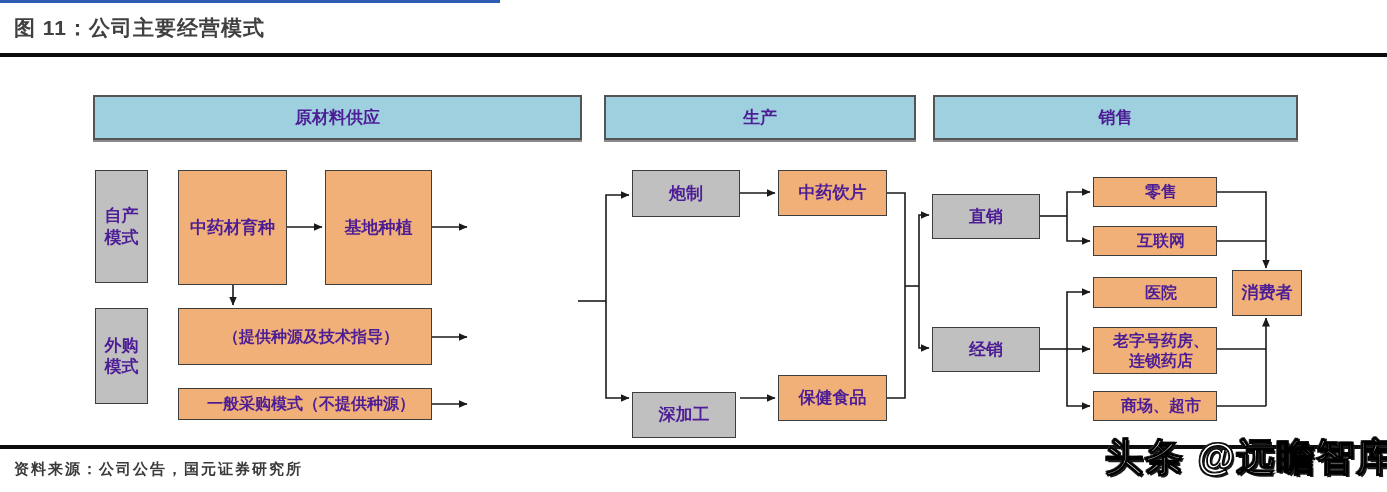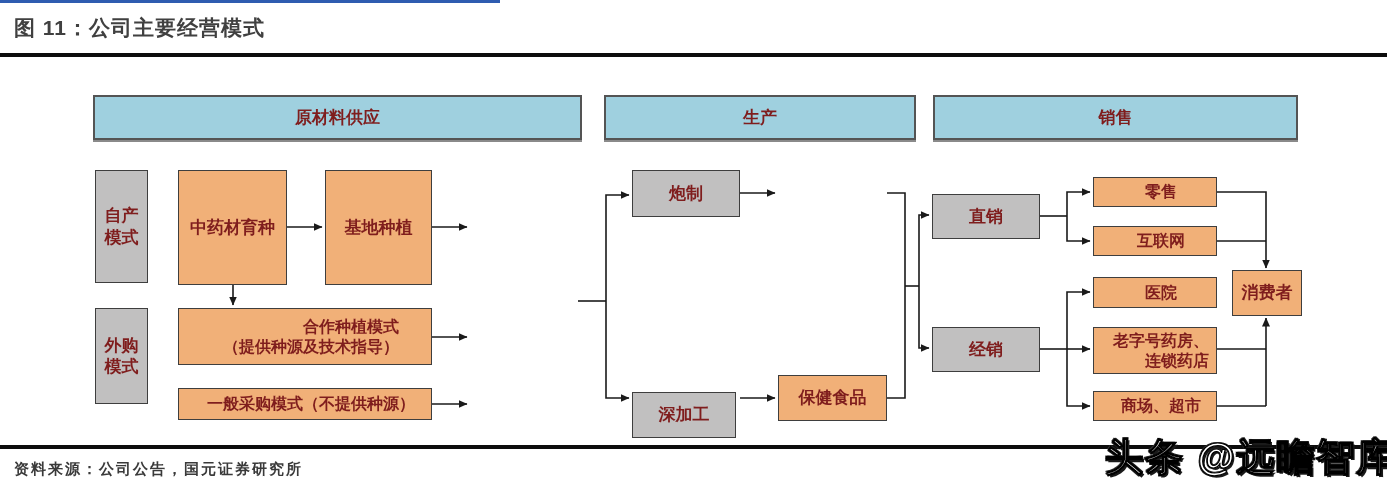--- a/index.html
+++ b/index.html
@@ -8,21 +8,21 @@
     font-family:"Liberation Sans",sans-serif;
   }
   .abs{position:absolute;box-sizing:border-box;}
   .page-title{
     left:14px;top:14px;font-size:21px;font-weight:bold;color:#404040;letter-spacing:1px;
   }
   .rule{background:#0d0d0d;}
   .rule-blue{background:#2e5cb0;}
   .box{
     position:absolute;box-sizing:border-box;display:flex;align-items:center;justify-content:center;
-    text-align:right;font-weight:bold;color:#7f1d1d;border:1.5px solid #3e3e3e;line-height:1.25;
+    text-align:center;font-weight:bold;color:#4c1d95;border:1.5px solid #3e3e3e;line-height:1.25;
   }
   .blue{background:#9fd0df;border:2px solid #545454;font-size:17px;box-shadow:0 2px 0 #8a8a8a;}
   .orange{background:#f1b078;}
   .gray{background:#c1c0c0;}
   .fs17{font-size:17px;}
   .fs16{font-size:16px;padding-left:12px;}
   svg.wires{position:absolute;left:0;top:0;pointer-events:none;}
   svg.wires path{stroke:#1a1a1a;stroke-width:1.6;fill:none;}
   .source-note{
     left:14px;top:460px;font-size:15px;color:#3a3a3a;letter-spacing:2px;
@@ -71,33 +71,35 @@
   </div>
 
   <div class="box orange fs17" style="left:178px;top:170px;width:109px;height:115px">
     <span>中药材育种</span>
   </div>
   <div class="box orange fs17" style="left:325px;top:170px;width:107px;height:115px">
     <span>基地种植</span>
   </div>
   <div class="box orange fs16" style="left:178px;top:308px;width:254px;height:57px">
     <div>
-      <div>合作种植模式</div>
       <div>（提供种源及技术指导）</div>
     </div>
   </div>
   <div class="box orange fs16" style="left:178px;top:388px;width:254px;height:32px">
     <span>一般采购模式（不提供种源）</span>
   </div>
 
   <div class="box gray fs17" style="left:632px;top:170px;width:108px;height:47px">
     <span>炮制</span>
   </div>
   <div class="box gray fs17" style="left:632px;top:392px;width:104px;height:46px">
     <span>深加工</span>
+  </div>
+  <div class="box orange fs17" style="left:778px;top:170px;width:109px;height:46px">
+    <span>中药饮片</span>
   </div>
   <div class="box orange fs17" style="left:778px;top:375px;width:109px;height:46px">
     <span>保健食品</span>
   </div>
 
   <div class="box gray fs17" style="left:932px;top:194px;width:108px;height:45px">
     <span>直销</span>
   </div>
   <div class="box gray fs17" style="left:932px;top:327px;width:108px;height:45px">
     <span>经销</span>

